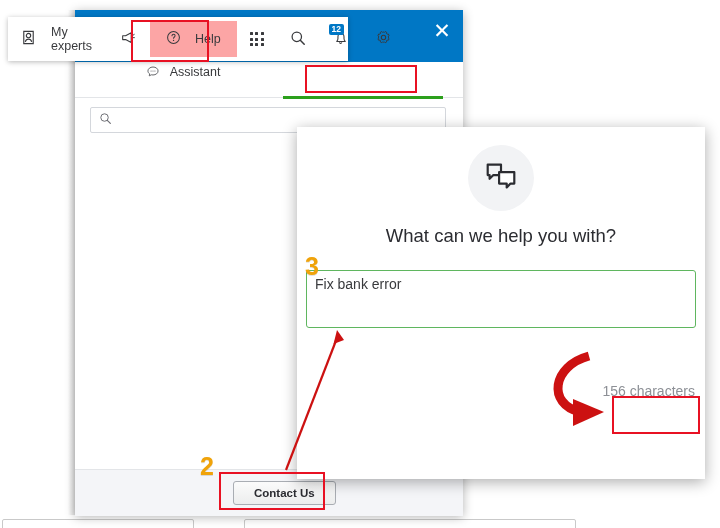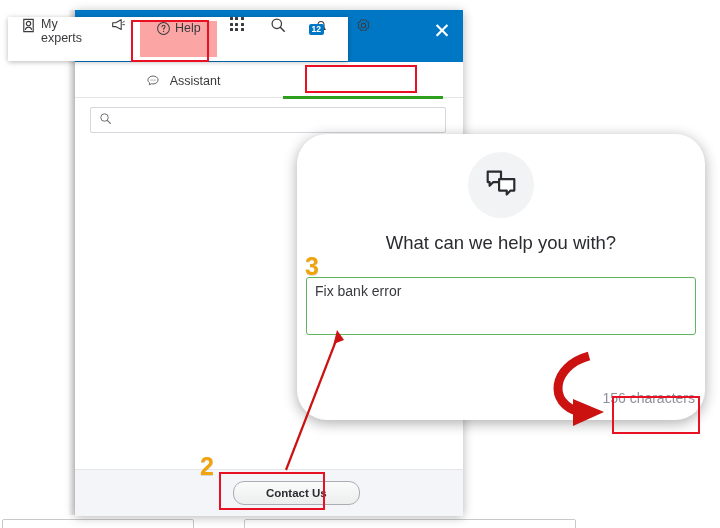--- a/index.html
+++ b/index.html
@@ -64,21 +64,21 @@
     top: 55px;
     width: 388px;
     height: 32px;
     border-bottom: 1px solid #e3e5e8;
   }
   .tab {
     position: absolute;
     top: 0;
     height: 32px;
     display: flex;
-    align-items: center;
+    align-items: flex-start;
     justify-content: center;
     gap: 10px;
     font-size: 12.5px;
     color: #393a3d;
     cursor: pointer;
   }
   #tab-assistant { left: 28px;  width: 160px; }
   #tab-search    { left: 208px; width: 160px; }
   .tab-underline {
     position: absolute;
@@ -134,24 +134,24 @@
     top: 459px;
     width: 388px;
     height: 46px;
     background: #f4f5f8;
     border-top: 1px solid #e3e5e8;
   }
   #contact-us-button {
     position: absolute;
     left: 158px;
     top: 11px;
-    padding: 5px 32px;
+    padding: 5px 20px;
     background: linear-gradient(#fbfbfb, #eceded);
     border: 1px solid #a9adb3;
-    border-radius: 11px;
+    border-radius: 3px;
     font-size: 11.5px;
     color: #2b2c31;
     font-weight: bold;
     cursor: pointer;
   }
 
   
   #help-left-shade {
     position: absolute;
     left: 68px;
@@ -168,26 +168,26 @@
     top: 17px;
     width: 340px;
     height: 44px;
     background: #ffffff;
     box-shadow: 0 1px 5px rgba(0,0,0,0.28);
     display: flex;
     align-items: center;
   }
   .tb-item {
     display: flex;
-    align-items: flex-start;
+    align-items: center;
     height: 44px;
     cursor: pointer;
     color: #393a3d;
     font-size: 12.5px;
-    gap: 4px;
+    gap: 14px;
   }
   #tb-my-experts { padding-left: 12px; padding-right: 14px; }
   #tb-megaphone  { padding: 0 14px; }
   #tb-help {
     padding: 0 16px;
     background: #fca5a5;
     height: 36px;
     align-self: center;
   }
   #tb-apps   { padding: 0 13px; }
@@ -219,26 +219,25 @@
     display: block;
     width: 3px; height: 3px;
     background: #393a3d;
     border-radius: 0.5px;
   }
 
   
   #modal {
     position: absolute;
     left: 297px;
-    top: 134px;
+    top: 127px;
     width: 408px;
-    height: 286px;
+    height: 352px;
     background: #ffffff;
     box-shadow: 0 3px 14px rgba(0,0,0,0.33);
-    border-radius: 30px;
   }
   #modal-icon-circle {
     position: absolute;
     left: 50%;
     transform: translateX(-50%);
     top: 18px;
     width: 66px;
     height: 66px;
     border-radius: 50%;
     background: #f2f3f5;

